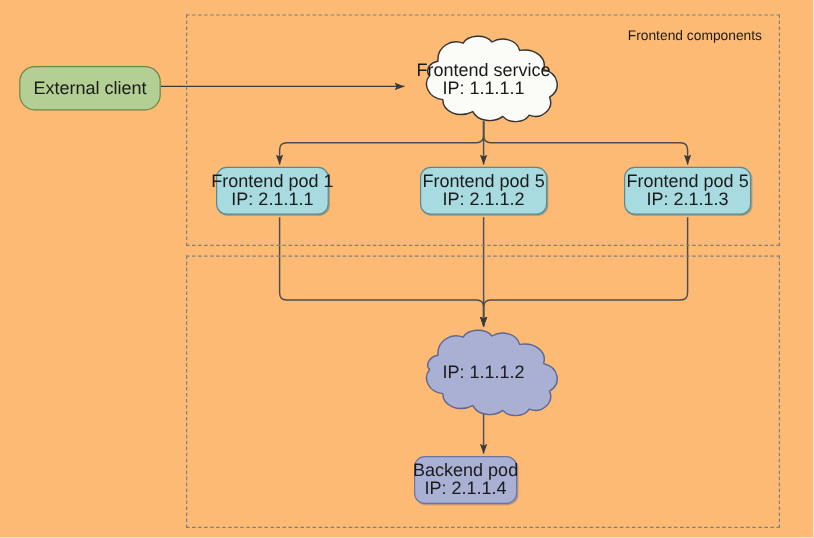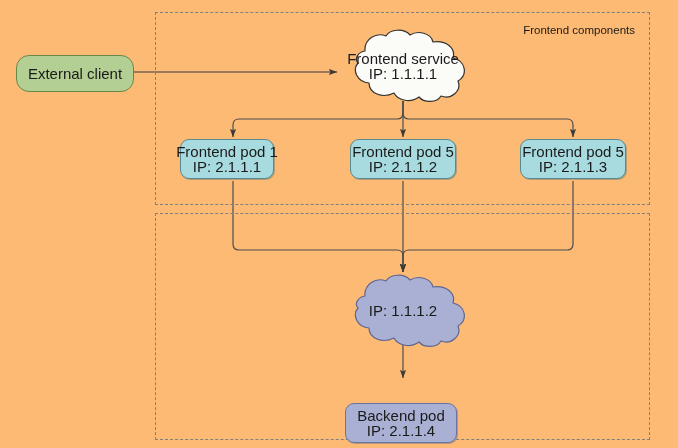--- a/index.html
+++ b/index.html
@@ -175,18 +175,18 @@
                C77,74 64,72 60,64
                C48,70 35,64 35,54
                C23,53 18,41 24,34
                C20,30 24,23 31,22 Z" fill="#a9b0d4" stroke="#5f668f" stroke-width="1.2" stroke-linejoin="round"></path>
     </svg>
     <div class="cloud-text">
       <span class="l2">IP: 1.1.1.2</span>
     </div>
   </div>
 
-  <div class="node backend-pod-node" style="left:345px; top:403px; width:112px; height:40px;">
+  <div class="node backend-pod-node" style="left:345px; top:380px; width:86px; height:40px;">
     <span>Backend pod</span>
     <span class="l2">IP: 2.1.1.4</span>
   </div>
 
 </div>
 
 </body></html>

